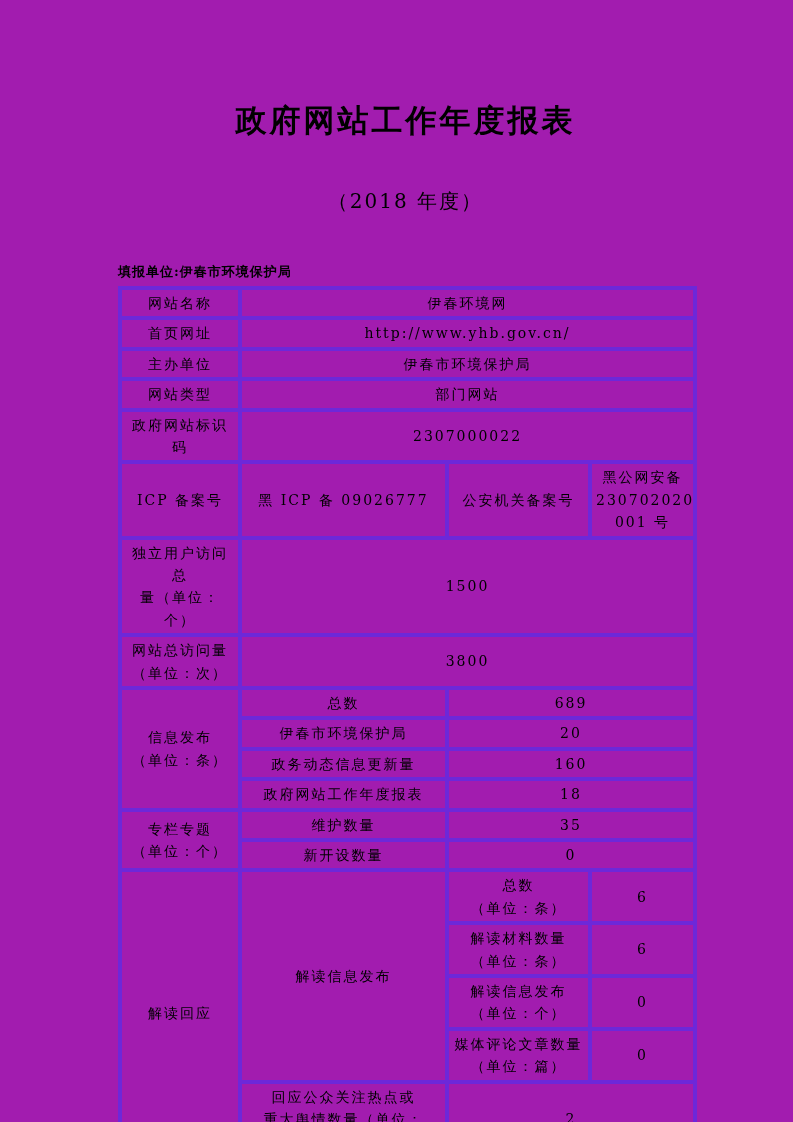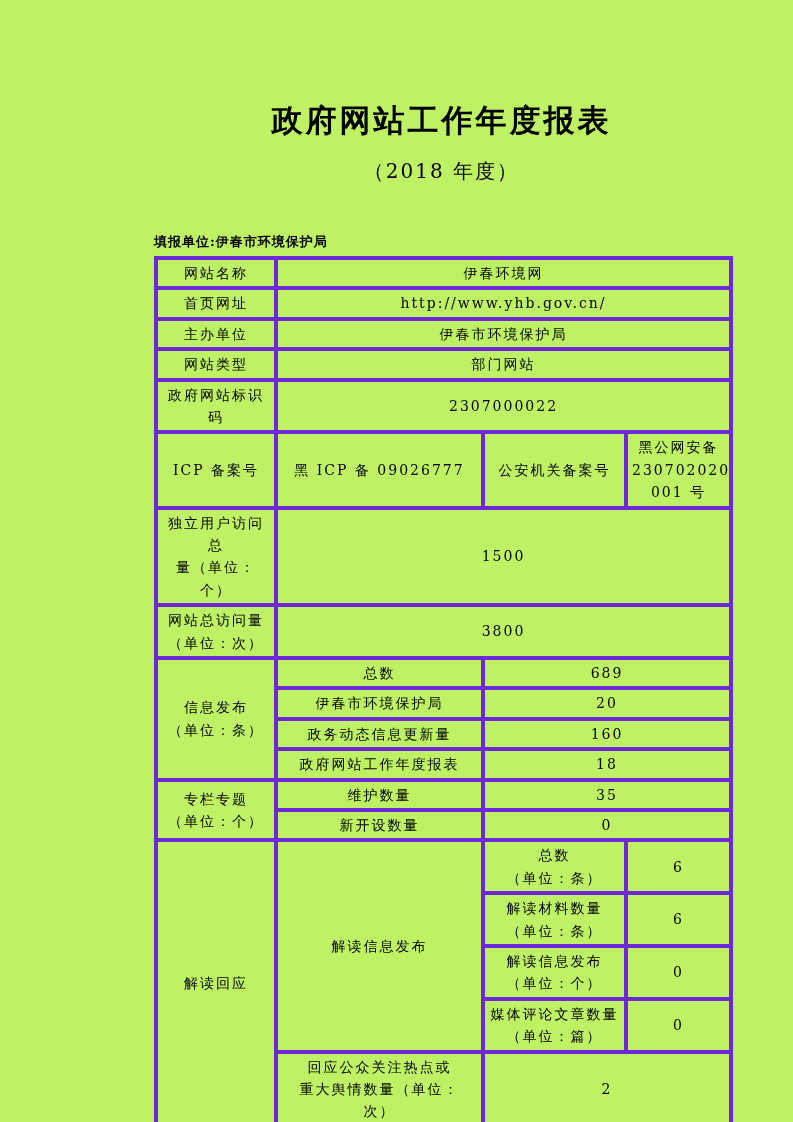--- a/index.html
+++ b/index.html
@@ -1,40 +1,39 @@
 <!DOCTYPE html>
 <html><head>
 <meta charset="utf-8">
 <style>
   * { margin:0; padding:0; box-sizing:border-box; }
   html,body { background:#ffffff; }
   .page {
     position:relative;
     width:793px; height:1122px;
-    background:#bef264;
+    background:#a21caf;
     overflow:hidden;
     font-family:"DejaVu Serif","Liberation Serif",serif;
     color:#000;
-    padding-left:36px;
   }
   .content {
     margin-left:118px;
     width:575px;
   }
   .doc-title {
     padding-top:100px;
     text-align:center;
     font-family:"Liberation Sans","DejaVu Sans",sans-serif;
     font-weight:bold;
     font-size:31px;
     letter-spacing:3px;
     color:#000;
   }
   .doc-subtitle {
-    margin-top:16px;
+    margin-top:46px;
     text-align:center;
     font-size:20px;
     letter-spacing:2px;
   }
   .reporting-unit {
     margin-top:48px;
     margin-bottom:5px;
     font-weight:bold;
     font-size:13px;
     letter-spacing:1px;

